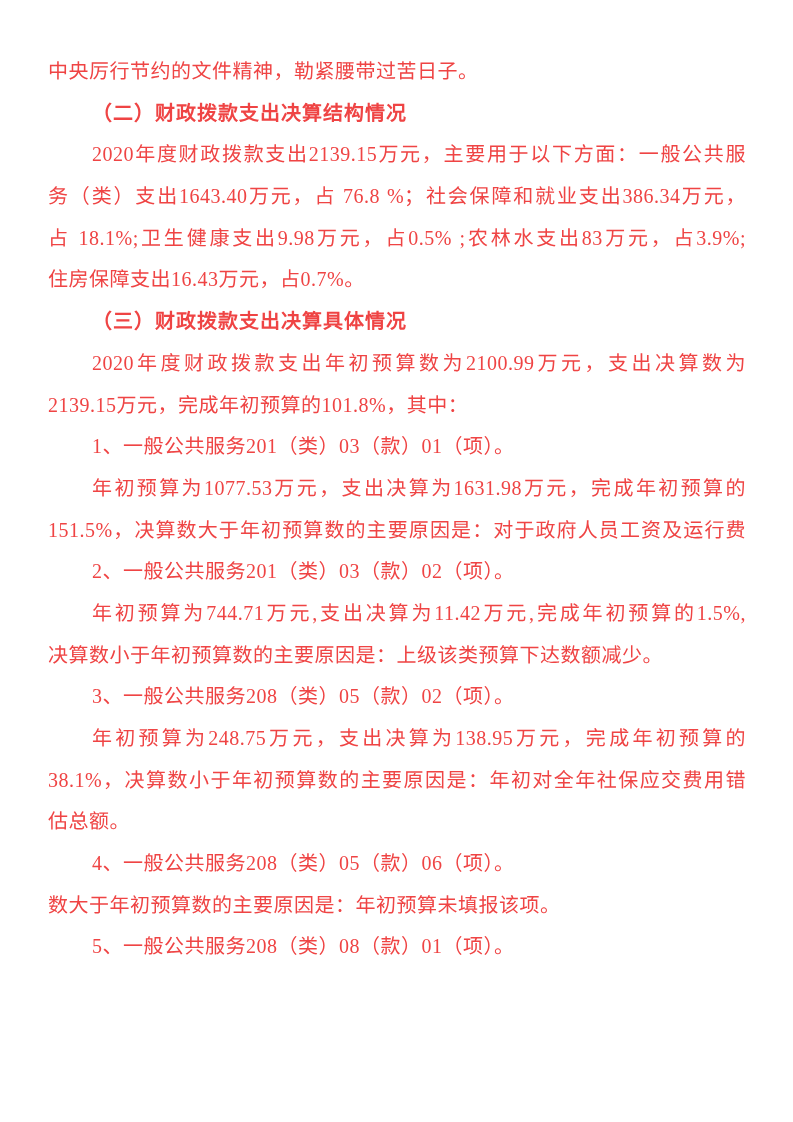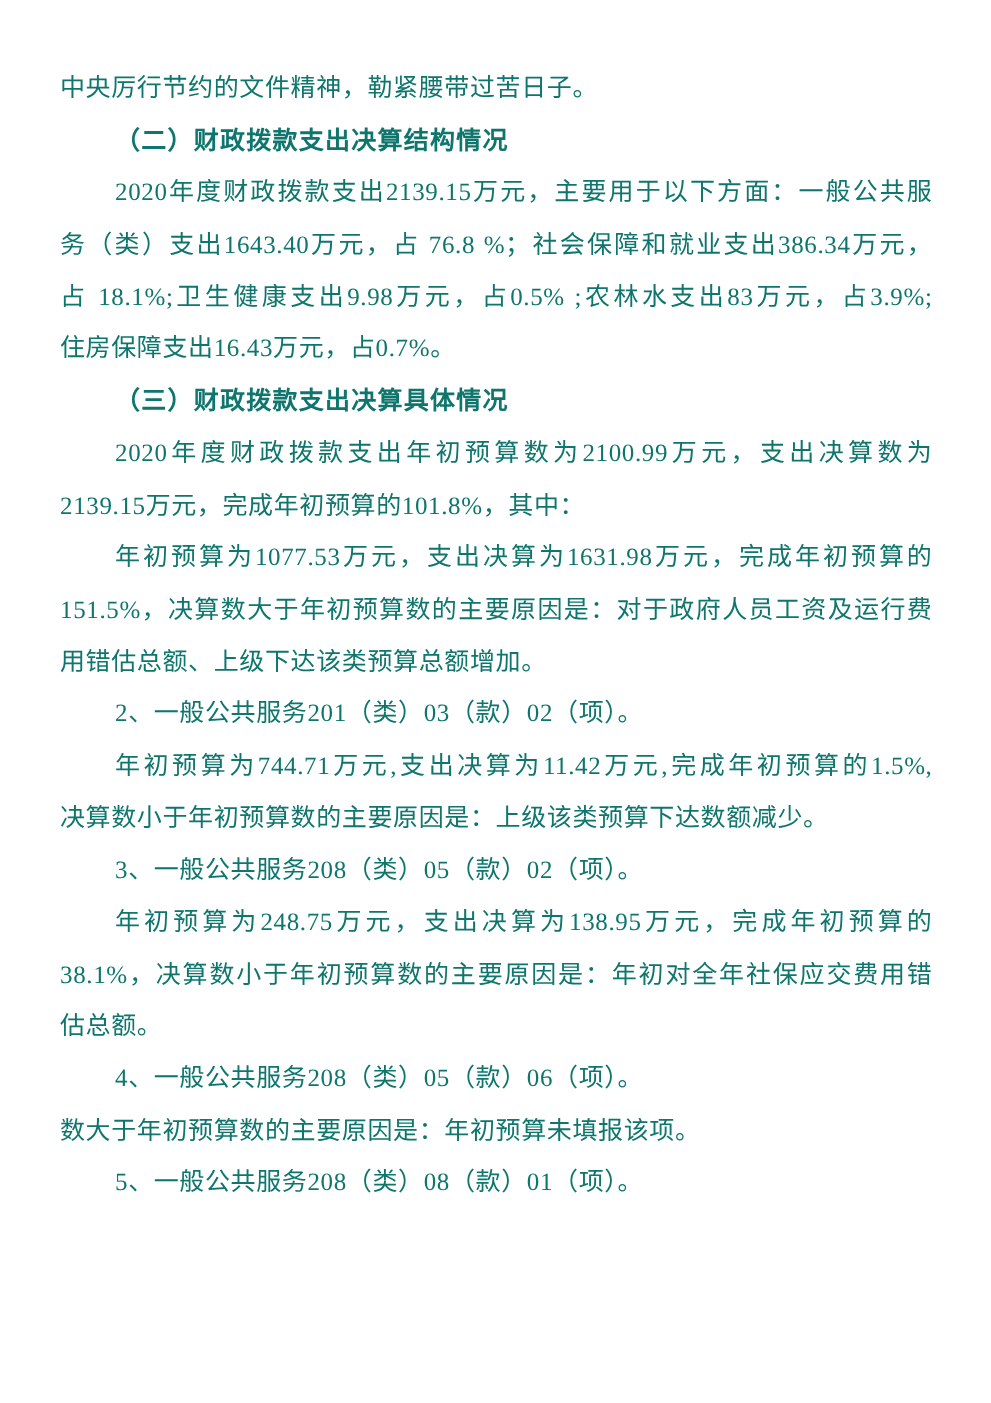--- a/index.html
+++ b/index.html
@@ -22,21 +22,21 @@
     left: 48px;
     width: 698px;
   }
   .ln {
     margin: 0;
     padding: 0;
     font-size: 20px;
     line-height: 41.7px;
     height: 41.7px;
     overflow: hidden;
-    color: #0f766e;
+    color: #ef4444;
     text-align: left;
     letter-spacing: 0.5px;
   }
   .heading {
     font-weight: bold;
     letter-spacing: 1px;
   }
   .indent {
     text-indent: 44px;
   }
@@ -53,23 +53,23 @@
   <div class="content">
     <p class="ln">中央厉行节约的文件精神，勒紧腰带过苦日子。</p>
     <p class="ln heading indent">（二）财政拨款支出决算结构情况</p>
     <p class="ln indent stretch">2020年度财政拨款支出2139.15万元，主要用于以下方面：一般公共服</p>
     <p class="ln stretch">务（类）支出1643.40万元，占 76.8 %；社会保障和就业支出386.34万元，</p>
     <p class="ln stretch">占 18.1%;卫生健康支出9.98万元，占0.5% ;农林水支出83万元，占3.9%;</p>
     <p class="ln">住房保障支出16.43万元，占0.7%。</p>
     <p class="ln heading indent">（三）财政拨款支出决算具体情况</p>
     <p class="ln indent stretch">2020年度财政拨款支出年初预算数为2100.99万元，支出决算数为</p>
     <p class="ln">2139.15万元，完成年初预算的101.8%，其中：</p>
+    <p class="ln indent">1、一般公共服务201（类）03（款）01（项）。</p>
     <p class="ln indent stretch">年初预算为1077.53万元，支出决算为1631.98万元，完成年初预算的</p>
     <p class="ln stretch">151.5%，决算数大于年初预算数的主要原因是：对于政府人员工资及运行费</p>
-    <p class="ln">用错估总额、上级下达该类预算总额增加。</p>
     <p class="ln indent">2、一般公共服务201（类）03（款）02（项）。</p>
     <p class="ln indent stretch">年初预算为744.71万元,支出决算为11.42万元,完成年初预算的1.5%,</p>
     <p class="ln">决算数小于年初预算数的主要原因是：上级该类预算下达数额减少。</p>
     <p class="ln indent">3、一般公共服务208（类）05（款）02（项）。</p>
     <p class="ln indent stretch">年初预算为248.75万元，支出决算为138.95万元，完成年初预算的</p>
     <p class="ln stretch">38.1%，决算数小于年初预算数的主要原因是：年初对全年社保应交费用错</p>
     <p class="ln">估总额。</p>
     <p class="ln indent">4、一般公共服务208（类）05（款）06（项）。</p>
     <p class="ln">数大于年初预算数的主要原因是：年初预算未填报该项。</p>
     <p class="ln indent">5、一般公共服务208（类）08（款）01（项）。</p>

